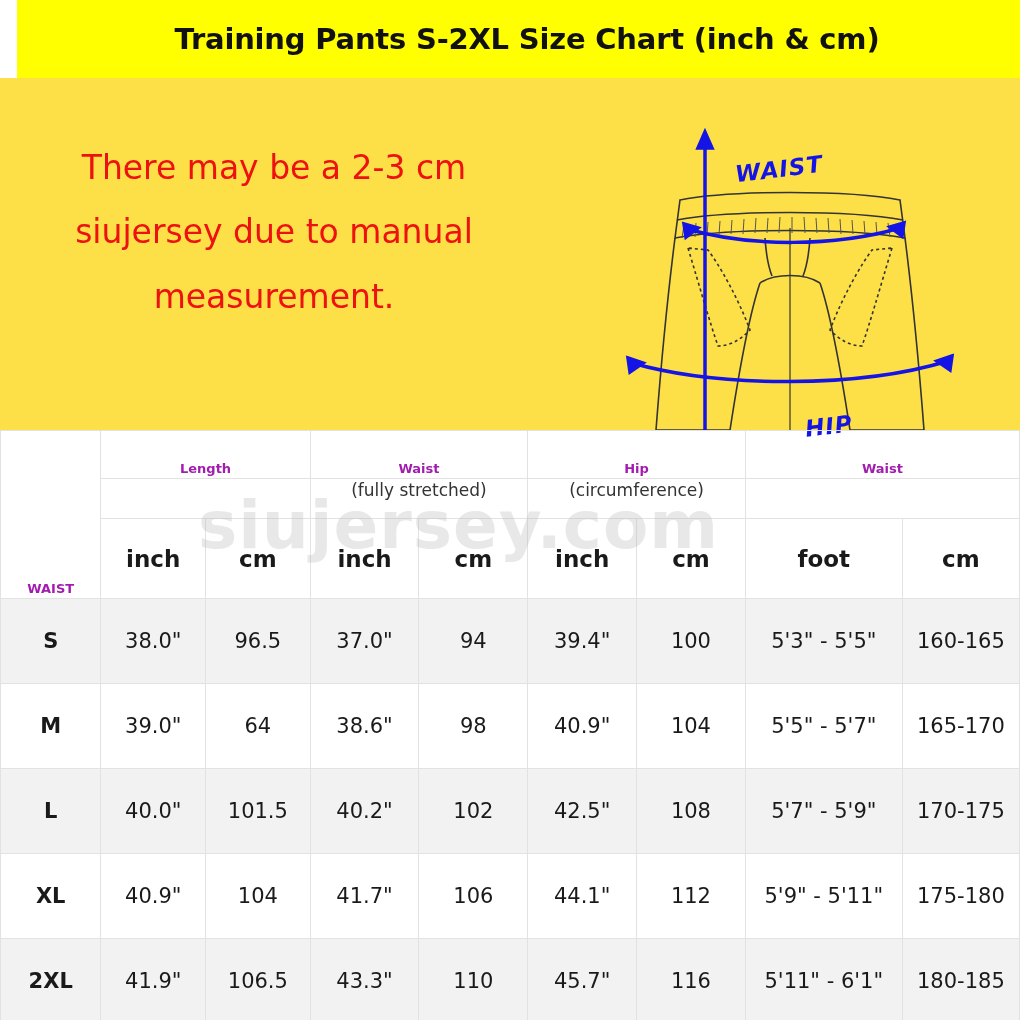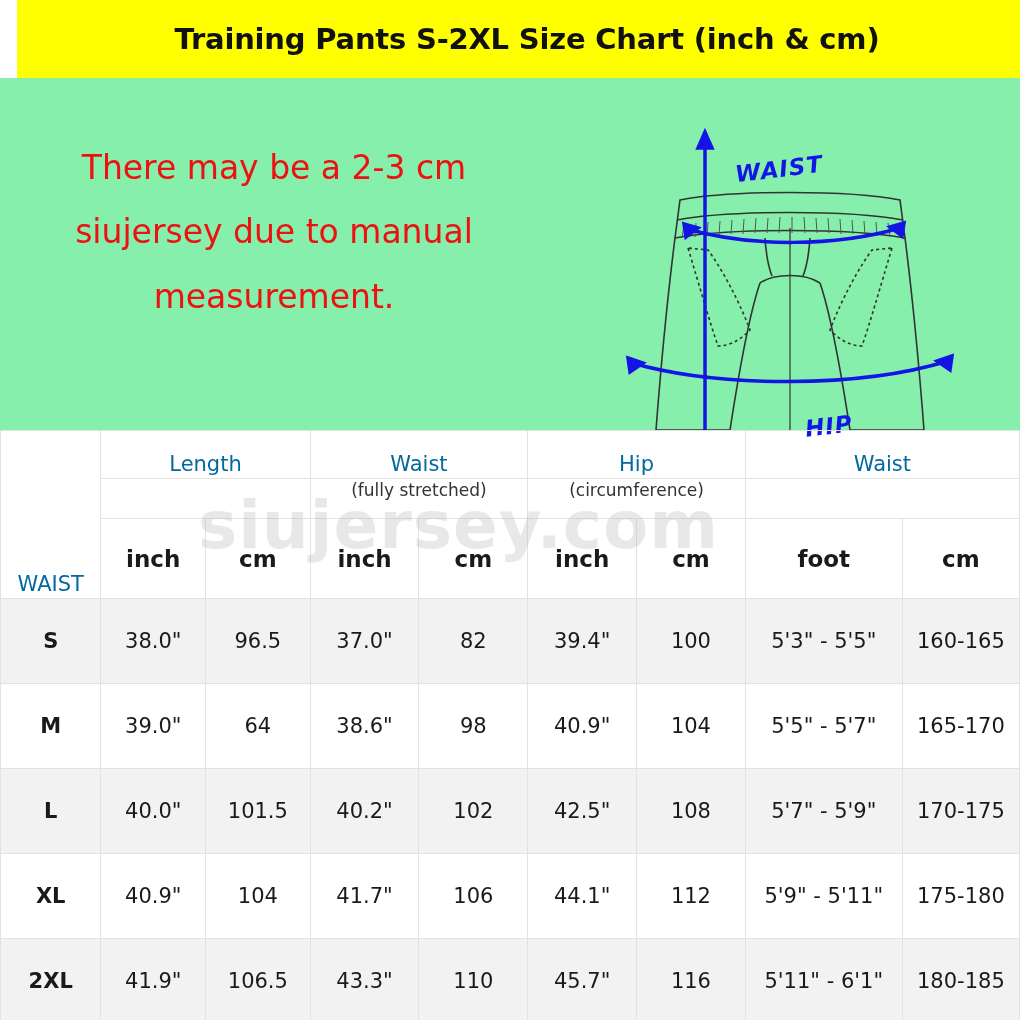--- a/index.html
+++ b/index.html
@@ -29,21 +29,21 @@
     color: #111111;
     letter-spacing: -0.2px;
     font-family: "DejaVu Sans", sans-serif;
   }
 
   
   .mid {
     position: relative;
     width: 1020px;
     height: 352px;
-    background: #86efac;
+    background: #fde047;
   }
   .notice {
     position: absolute;
     left: 14px;
     top: 58px;
     width: 520px;
     text-align: center;
     color: #ee1111;
     font-size: 33px;
     line-height: 1.95;
@@ -106,23 +106,23 @@
   }
   
   col.c-size   { width: 96px; }
   col.c-narrow { width: 100px; }
   col.c-mid    { width: 104px; }
   col.c-foot   { width: 150px; }
   col.c-hcm    { width: 112px; }
 
   .head-row1 td {
     height: 48px;
-    font-size: 21px;
-    font-weight: normal;
-    color: #0369a1;
+    font-size: 13px;
+    font-weight: bold;
+    color: #a21caf;
     border-bottom: none;
     vertical-align: bottom;
     padding-bottom: 2px;
   }
   .head-row2 td {
     height: 40px;
     font-size: 17px;
     color: #333333;
     border-top: none;
     border-bottom: none;
@@ -248,21 +248,21 @@
       <td>foot</td>
       <td>cm</td>
     </tr>
   </thead>
   <tbody>
     <tr class="shade">
       <td class="size-col">S</td>
       <td>38.0"</td>
       <td>96.5</td>
       <td>37.0"</td>
-      <td>82</td>
+      <td>94</td>
       <td>39.4"</td>
       <td>100</td>
       <td>5'3" - 5'5"</td>
       <td>160-165</td>
     </tr>
     <tr>
       <td class="size-col">M</td>
       <td>39.0"</td>
       <td>64</td>
       <td>38.6"</td>

